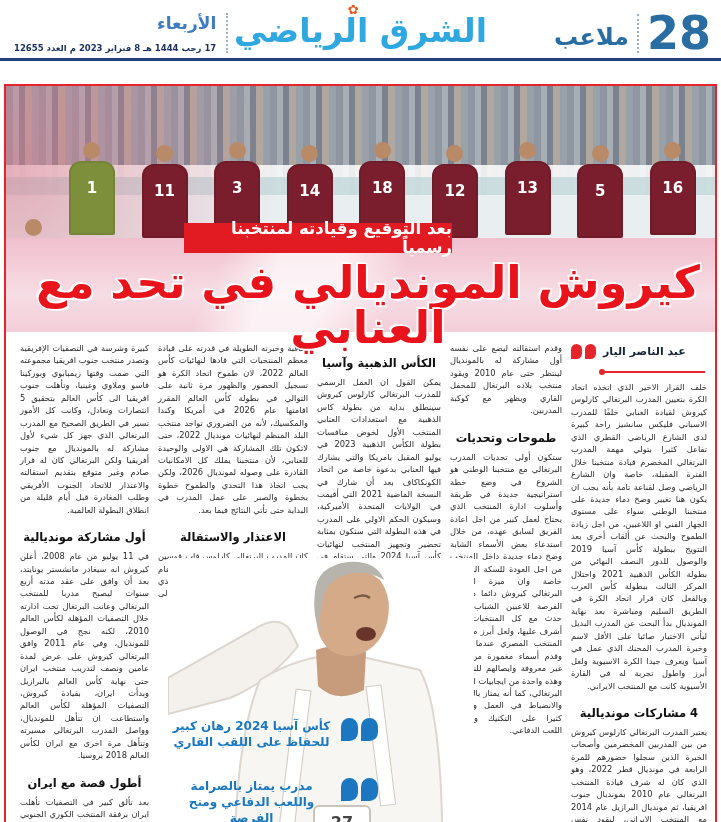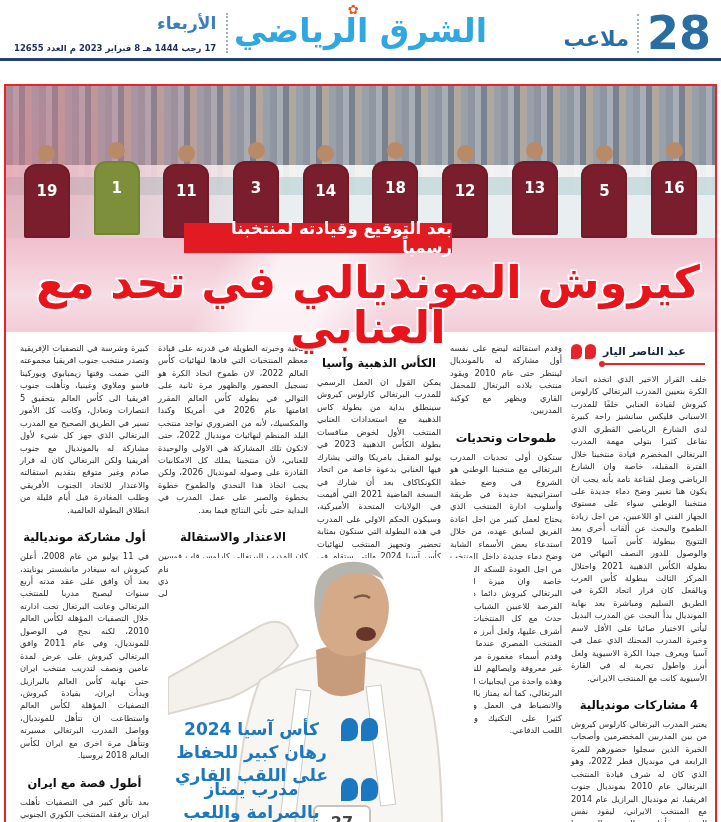--- a/index.html
+++ b/index.html
@@ -5,21 +5,21 @@
   html,body{margin:0;padding:0;}
   .page{width:721px;height:822px;position:relative;overflow:hidden;background:#fff;
         font-family:"DejaVu Sans",sans-serif;direction:rtl;}
   
   .header{height:61px;box-sizing:border-box;border-bottom:3px solid #23407d;
           display:flex;align-items:flex-end;justify-content:space-between;
           padding:4px 10px 5px 14px;position:relative;background:#fff;}
   .header-right{display:flex;align-items:flex-end;gap:8px;}
   .page-num{font-size:46px;font-weight:800;color:#2a6da3;line-height:.85;
             border-left:2px dotted #9fb0bf;padding-left:8px;}
-  .section-name{font-size:21px;font-weight:800;color:#2a6da3;padding-bottom:2px;}
+  .section-name{font-size:24px;font-weight:800;color:#2a6da3;padding-bottom:2px;}
   .masthead{position:absolute;left:50%;transform:translateX(-50%);bottom:8px;
             font-size:33px;font-weight:800;color:#2fa7e0;white-space:nowrap;}
   .flower{position:absolute;left:45%;top:-9px;color:#e8541e;font-size:13px;}
   .header-left{border-right:2px dotted #9fb0bf;padding-right:10px;text-align:right;}
   .day-name{font-size:17px;font-weight:800;color:#3e7cc0;}
   .date-line{font-size:8.5px;font-weight:700;color:#1a2f5e;margin-top:10px;}
   
   .frame{position:absolute;top:84px;left:4px;right:4px;bottom:-2px;
          border:2px solid #e5242b;box-sizing:border-box;overflow:hidden;background:#fff;}
   
@@ -52,31 +52,31 @@
             padding-top:22px;line-height:1;letter-spacing:-1px;
             -webkit-text-stroke:2.5px #fff;paint-order:stroke fill;
             text-shadow:2px 2px 0 rgba(255,255,255,.75), -2px -2px 0 rgba(255,255,255,.75);padding-left:15px;}
   
   .body{display:flex;gap:9px;padding:10px 8px;box-sizing:border-box;align-items:flex-start;}
   .colA{width:136px;} .colB{width:112px;} .colC{width:124px;} .colD{width:150px;} .colE{width:129px;}
   .p{font-size:8.3px;line-height:1.5;text-align:justify;color:#2b2b2b;margin:0 0 6px;}
   .h{font-size:11.5px;font-weight:800;color:#101010;text-align:center;margin:14px 0 6px;}
   
   .byline{direction:ltr;display:flex;align-items:center;justify-content:flex-start;gap:7px;
-          margin:2px 4px 4px 0;}
+          margin:2px 4px 12px 0;}
   .author{font-size:11px;font-weight:800;color:#13233a;}
   .qmarks{display:flex;gap:3px;}
   .qmark{width:11px;height:15px;background:#e5242b;border-radius:6px 6px 6px 0;}
   .byline-rule{position:relative;height:2px;background:#e5242b;width:100px;margin:0 2px 8px 0;}
   .byline-rule::after{content:"";position:absolute;left:-6px;top:-2px;width:6px;height:6px;
           border-radius:50%;background:#e5242b;}
   
   .pull{position:absolute;left:164px;width:208px;display:flex;direction:ltr;align-items:flex-start;
         gap:8px;z-index:6;}
-  .pull .text{flex:1;font-size:17px;font-weight:800;color:#1b78c0;text-align:center;line-height:1.35;}
+  .pull .text{flex:1;font-size:12px;font-weight:800;color:#1b78c0;text-align:center;line-height:1.35;}
   .pull .qmark{width:17px;height:23px;background:#1b78c0;border-radius:9px 9px 9px 0;}
   .pull1{top:632px;} .pull2{top:692px;}
   
   .coach{position:absolute;top:472px;left:162px;width:306px;bottom:0;background:#fff;z-index:5;}
   .coach svg{width:100%;height:100%;}
 </style>
 </head>
 <body>
 
 <div class="page">
@@ -131,21 +131,20 @@
         <div class="player">
             <div class="p-head"></div>
             <div class="p-body">11</div>
           </div>
         <div class="player gk">
             <div class="p-head"></div>
             <div class="p-body">1</div>
           </div>
         <div class="player">
             <div class="p-head"></div>
-            <div class="p-body">19</div>
           </div>
       </div>
     </div>
 
     <div class="headline-band">
       <div class="banner">بعد التوقيع وقيادته لمنتخبنا رسمياً</div>
       <div class="headline">كيروش المونديالي في تحد مع العنابي</div>
     </div>
 
     <div class="body">

